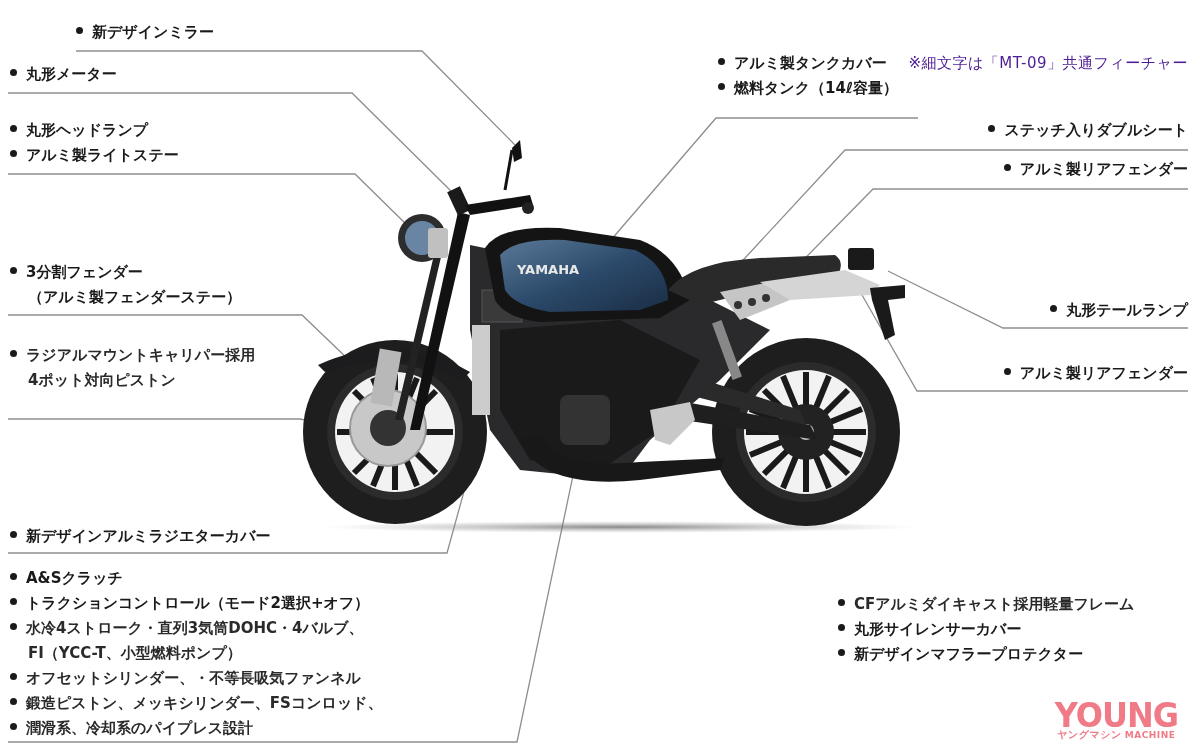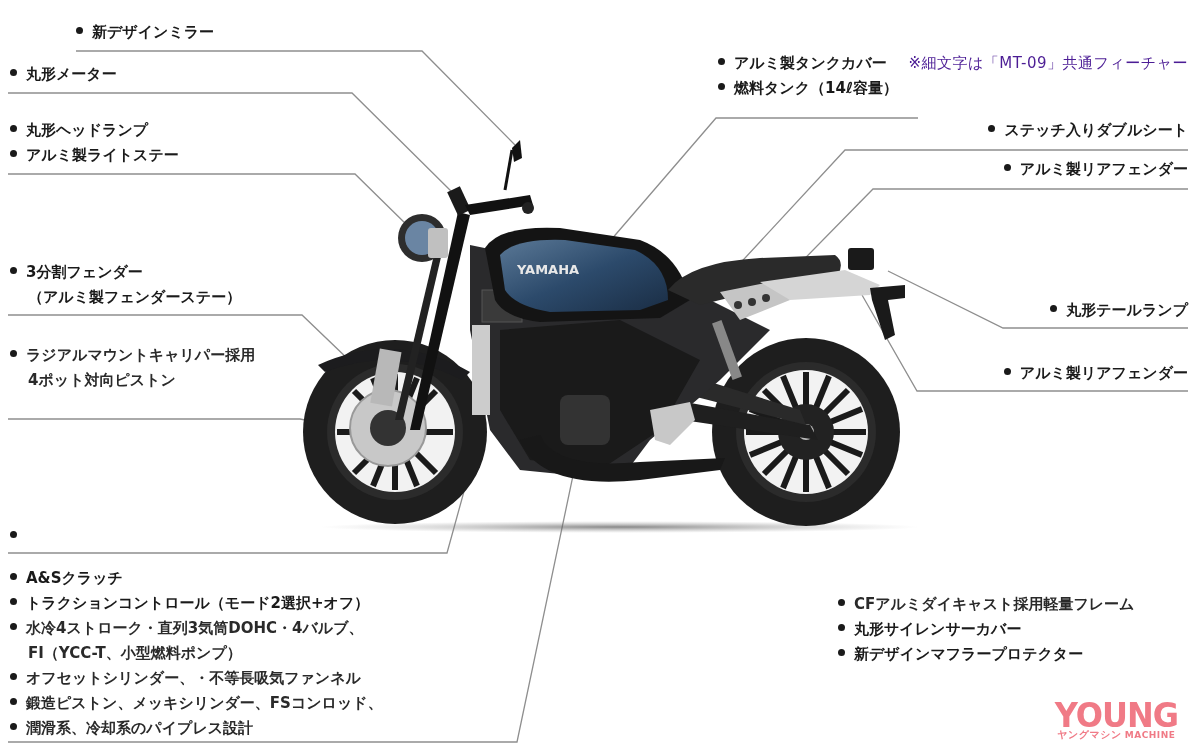--- a/index.html
+++ b/index.html
@@ -180,21 +180,21 @@
   <span class="line-item bold"><span class="bullet"></span><span>3分割フェンダー</span></span>
   <span class="line-item bold indent"><span>（アルミ製フェンダーステー）</span></span>
 </div>
 
 <div class="callout" style="left:10px; top:343px;">
   <span class="line-item thin"><span class="bullet"></span><span>ラジアルマウントキャリパー採用</span></span>
   <span class="line-item thin indent"><span>4ポット対向ピストン</span></span>
 </div>
 
 <div class="callout" style="left:10px; top:524px;">
-  <span class="line-item bold"><span class="bullet"></span></span>
+  <span class="line-item bold"><span class="bullet"></span><span>新デザインアルミラジエターカバー</span></span>
 </div>
 
 <div class="callout" style="left:10px; top:566px;">
   <span class="line-item bold"><span class="bullet"></span><span>A&amp;Sクラッチ</span></span>
   <span class="line-item bold"><span class="bullet"></span><span>トラクションコントロール（モード2選択+オフ）</span></span>
   <span class="line-item thin"><span class="bullet"></span><span>水冷4ストローク・直列3気筒DOHC・4バルブ、</span></span>
   <span class="line-item thin indent"><span>FI（YCC-T、小型燃料ポンプ）</span></span>
   <span class="line-item thin"><span class="bullet"></span><span>オフセットシリンダー、・不等長吸気ファンネル</span></span>
   <span class="line-item thin"><span class="bullet"></span><span>鍛造ピストン、メッキシリンダー、FSコンロッド、</span></span>
   <span class="line-item thin"><span class="bullet"></span><span>潤滑系、冷却系のパイプレス設計</span></span>

